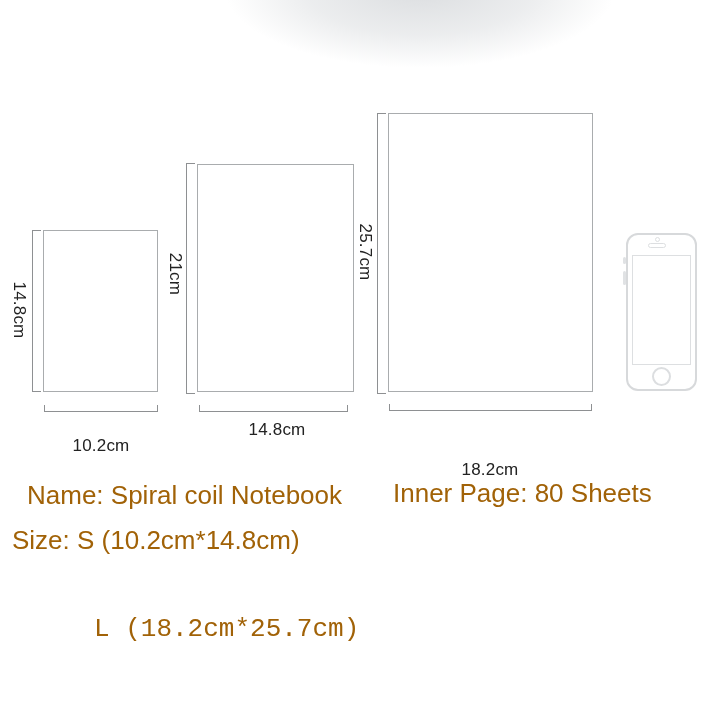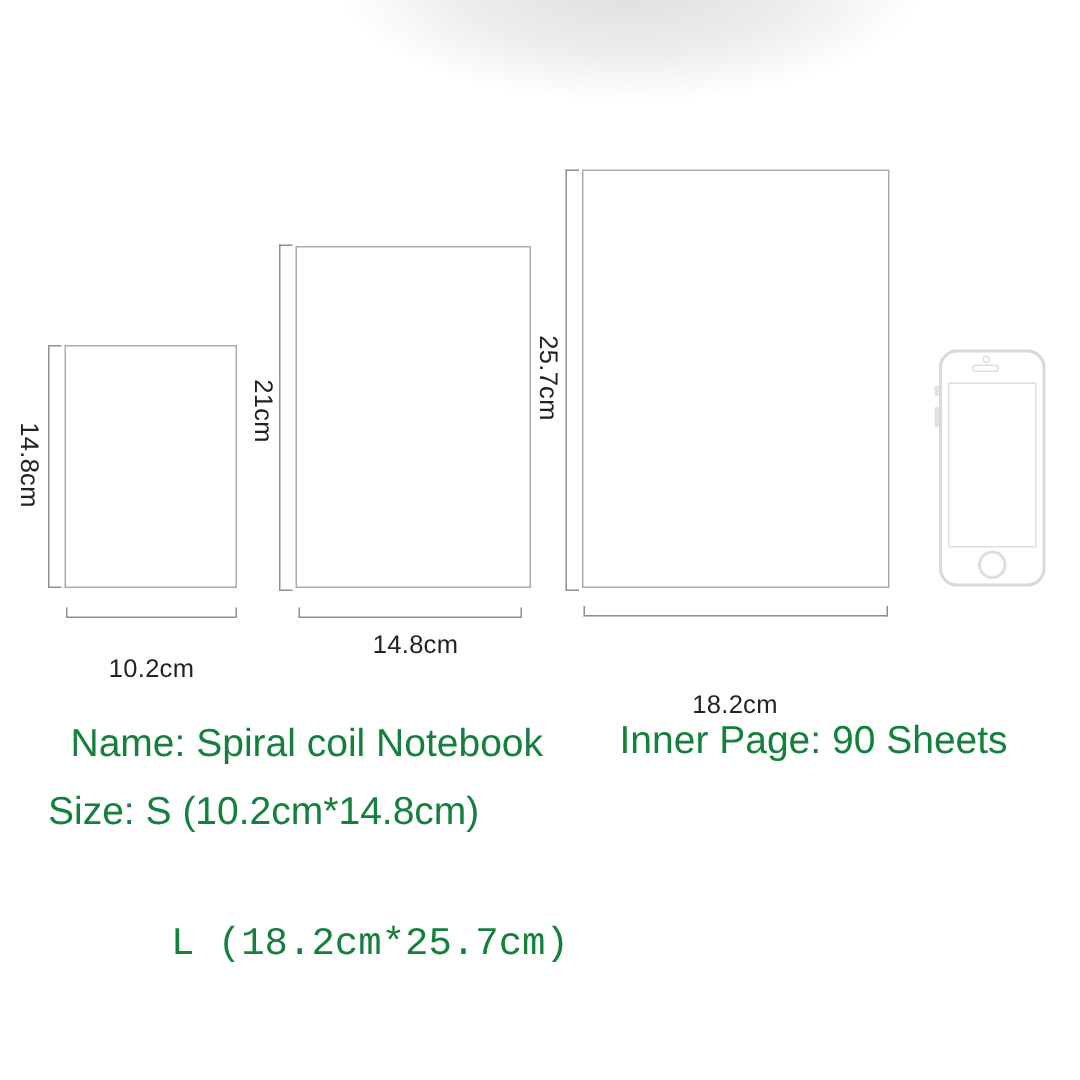--- a/index.html
+++ b/index.html
@@ -18,21 +18,21 @@
   .nb-rect{position:absolute;background:#ffffff;border:1px solid #a9acae;box-sizing:border-box;}
   .vbracket{position:absolute;box-sizing:border-box;width:9px;
     border-left:1px solid #8e9092;border-top:1px solid #8e9092;border-bottom:1px solid #8e9092;}
   .hbracket{position:absolute;box-sizing:border-box;height:7px;
     border-bottom:1px solid #8e9092;border-left:1px solid #8e9092;border-right:1px solid #8e9092;}
   .dim-label{
     position:absolute;font-size:17px;color:#222222;white-space:nowrap;
     letter-spacing:0.2px;transform:translate(-50%,-50%);
   }
   .dim-label.vertical{transform:translate(-50%,-50%) rotate(90deg);}
-  .spec{position:absolute;font-size:26px;color:#15803d;white-space:nowrap;letter-spacing:0px;margin-left:20px;}
+  .spec{position:absolute;font-size:26px;color:#a16207;white-space:nowrap;letter-spacing:0px;}
   
   .phone{position:absolute;left:626px;top:233px;width:67px;height:154px;
     border:2px solid #d7d9db;border-radius:12px;background:#ffffff;}
   .phone-screen{position:absolute;left:4px;top:20px;width:57px;height:108px;
     border:1px solid #dddfe1;background:#ffffff;}
   .phone-home{position:absolute;left:24px;top:132px;width:15px;height:15px;
     border:2px solid #dcdee0;border-radius:50%;background:#ffffff;}
   .phone-speaker{position:absolute;left:20px;top:8px;width:16px;height:3px;
     border:1px solid #dddfe1;border-radius:3px;background:#ffffff;}
   .phone-camera{position:absolute;left:27px;top:2px;width:3px;height:3px;
@@ -70,14 +70,14 @@
     <div class="phone-speaker"></div>
     <div class="phone-screen"></div>
     <div class="phone-home"></div>
     <div class="phone-btn b1"></div>
     <div class="phone-btn b2"></div>
   </div>
 
   <div class="spec" style="left:27px;top:480px;">Name: Spiral coil Notebook</div>
   <div class="spec" style="left:12px;top:525px;">Size: S (10.2cm*14.8cm)</div>
   <div class="spec" style="left:94px;top:614px;font-family:Liberation Mono, monospace;">L (18.2cm*25.7cm)</div>
-  <div class="spec" style="left:393px;top:478px;">Inner Page: 90 Sheets</div>
+  <div class="spec" style="left:393px;top:478px;">Inner Page: 80 Sheets</div>
 </div>
 
 </body></html>

